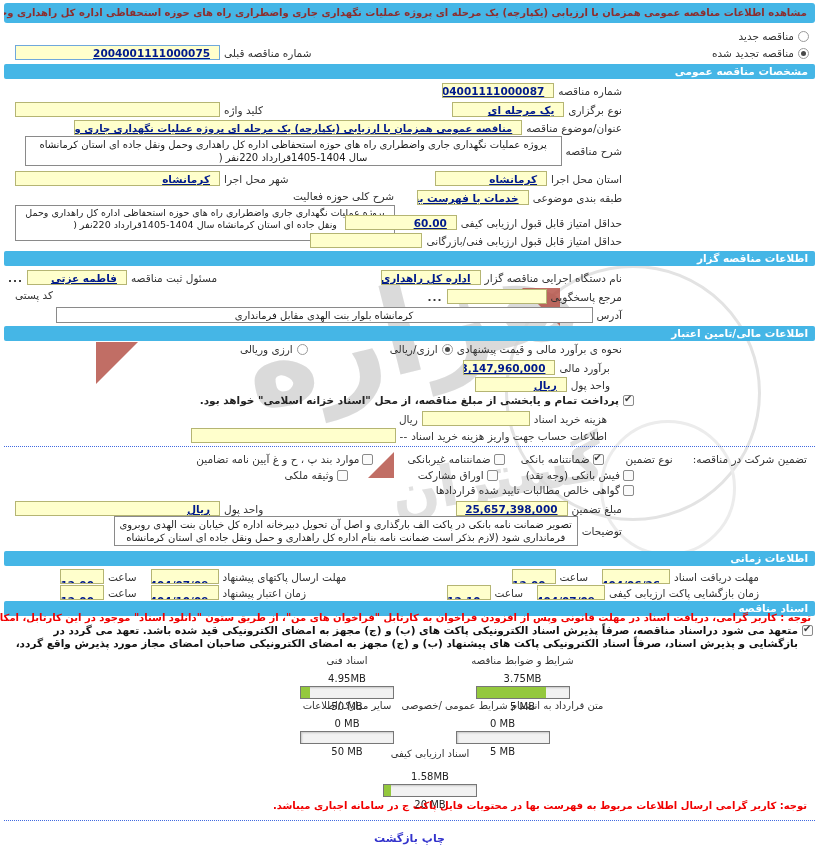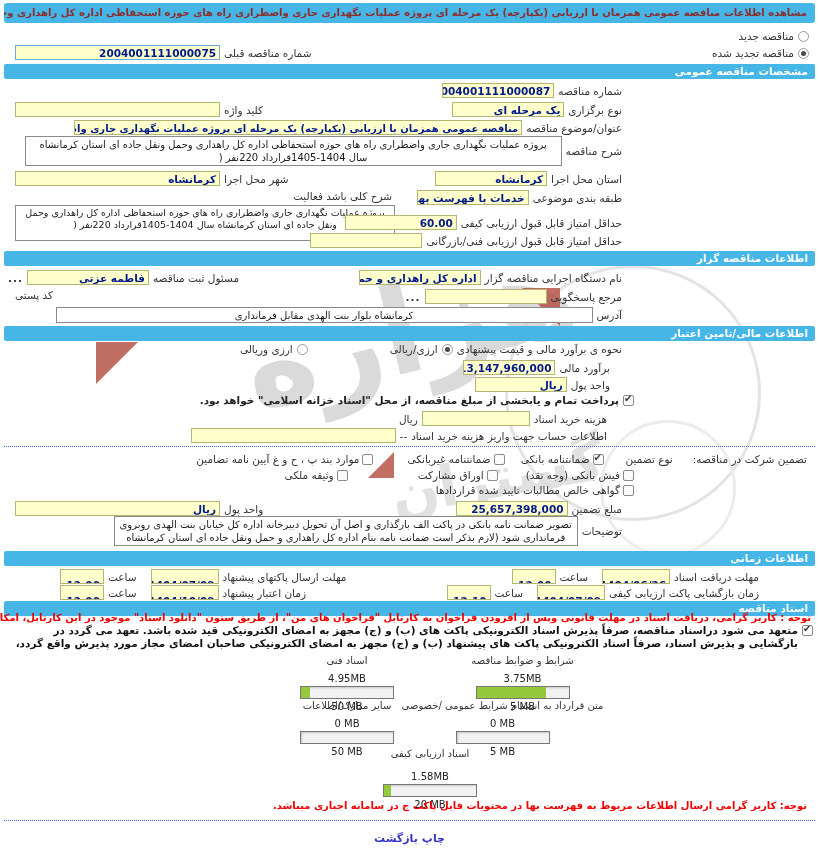--- a/index.html
+++ b/index.html
@@ -23,26 +23,26 @@
   }
   .hdr{
     position:absolute;left:4px;right:4px;height:15px;line-height:15px;
     background:#45B6E6;border-radius:2px;color:#ffffff;font-weight:bold;
     font-size:10.5px;padding-right:7px;z-index:1;
   }
   .arow{position:absolute;display:flex;direction:rtl;align-items:center;gap:4px;white-space:nowrap;z-index:1;}
   .lbl{font-size:10.5px;color:#333;}
   .fld{
     background:#FFFFCC;border:1px solid #B5B573;height:15px;line-height:15px;
-    padding:0 3px;font-weight:bold;color:#001A8C;font-size:10.5px;
-    overflow:hidden;text-align:right;box-sizing:border-box;
+    padding:0 9px;font-weight:bold;color:#001A8C;font-size:10.5px;
+    overflow:hidden;text-align:right;box-sizing:border-box;text-decoration:underline;
   }
   .fld .ltr{direction:ltr;unicode-bidi:bidi-override;display:inline-block;margin-top:8px;}
   .focus{border:1px solid #6FA8DC;}
-  .w44{width:44px;} .w68{width:68px;} .w92{width:92px;} .w100{width:122px;}
+  .w44{width:44px;} .w68{width:68px;} .w92{width:92px;} .w100{width:100px;}
   .w108{width:108px;} .w112{width:112px;} .w205{width:205px;} .w448{width:448px;}
   .whitebox{
     background:#fff;border:1px solid #8a8a8a;color:#1a1a1a;font-size:10px;
     text-align:center;white-space:normal;line-height:13px;box-sizing:border-box;
     overflow:hidden;padding:1px 4px;
   }
   .chk{
     width:11px;height:11px;border:1px solid #8a8a8a;border-radius:2px;background:#fbfbfb;
     display:inline-block;position:relative;flex:0 0 auto;box-sizing:border-box;
   }
@@ -124,21 +124,21 @@
 <div class="arow" style="left:15px;top:171px;">
   <span class="lbl">شهر محل اجرا</span>
   <div class="fld w205">کرمانشاه</div>
 </div>
 
 <div class="arow" style="right:197px;top:190px;">
   <span class="lbl">طبقه بندی موضوعی</span>
   <div class="fld w112">خدمات با فهرست بها</div>
 </div>
 <div class="arow" style="left:293px;top:190px;">
-  <span class="lbl">شرح کلی باشد فعالیت</span>
+  <span class="lbl">شرح کلی حوزه فعالیت</span>
 </div>
 <div class="whitebox z" style="position:absolute;left:15px;top:205px;width:380px;height:36px;font-size:9.5px;line-height:12px;">پروژه عملیات نگهداری جاری واضطراری راه های حوزه استحفاظی اداره کل راهداری وحمل ونقل جاده ای استان کرمانشاه سال 1404-1405قرارداد 220نفر (</div>
 
 <div class="arow" style="right:197px;top:215px;">
   <span class="lbl">حداقل امتیاز قابل قبول ارزیابی کیفی</span>
   <div class="fld w112">60.00</div>
 </div>
 <div class="arow" style="right:197px;top:233px;">
   <span class="lbl">حداقل امتیاز قابل قبول ارزیابی فنی/بازرگانی</span>
   <div class="fld w112"></div>

